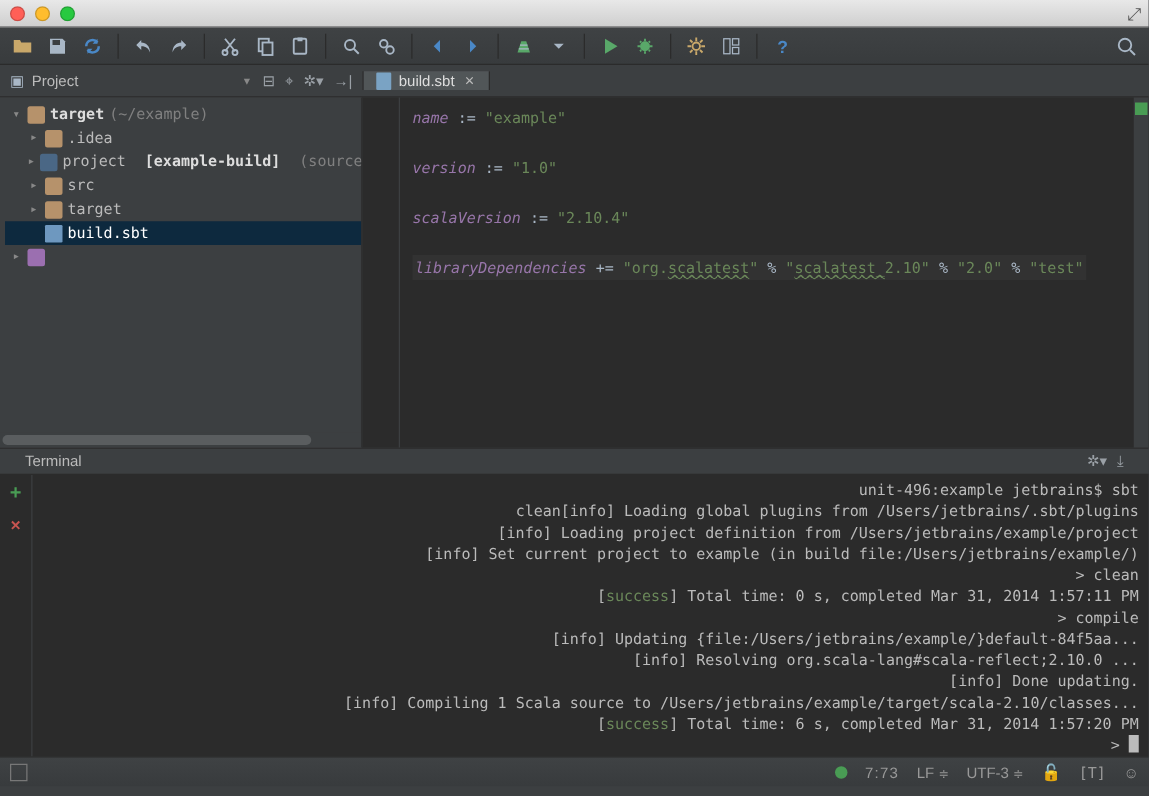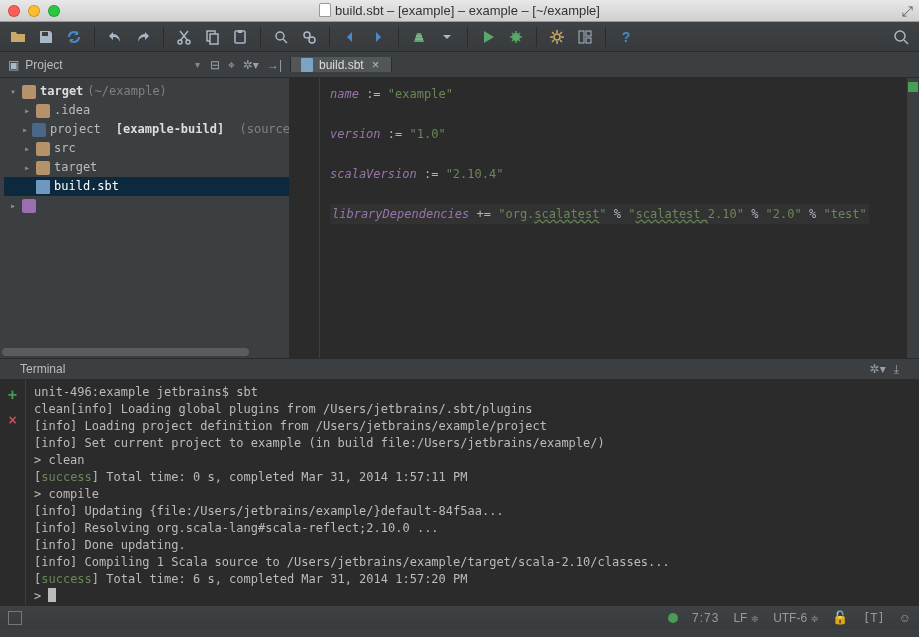--- a/index.html
+++ b/index.html
@@ -65,21 +65,21 @@
 .rstrip{width:12px;background:#3c3f41;position:relative;}
 .rstrip .ok{position:absolute;top:4px;left:1px;width:10px;height:10px;background:#499c54;}
 
 
 .term-header{height:22px;background:#3c3f41;border-top:1px solid #2b2b2b;border-bottom:1px solid #2b2b2b;display:flex;align-items:center;padding:0 20px;color:#bbb;}
 .term-header .acts{margin-left:auto;display:flex;gap:8px;color:#9aa0a6;}
 .terminal{height:225px;background:#2b2b2b;display:flex;}
 .term-gutter{width:26px;border-right:1px solid #3c3f41;display:flex;flex-direction:column;align-items:center;padding-top:6px;gap:8px;}
 .term-gutter .plus{color:#499c54;font-size:16px;font-weight:bold;}
 .term-gutter .x{color:#c75450;font-size:14px;font-weight:bold;}
-.term-out{flex:1;padding:4px 8px;white-space:pre;line-height:17px;color:#bbb;overflow:hidden;}
+.term-out{flex:1;padding:4px 8px;white-space:pre;line-height:17px;color:#bbb;overflow:hidden;text-align:right;}
 .t-success{color:#6a8759;}
 .t-cursor{display:inline-block;width:8px;height:14px;background:#bbb;vertical-align:-2px;}
 
 
 .status{height:24px;background:linear-gradient(#3f4244,#383b3d);border-top:1px solid #2b2b2b;display:flex;align-items:center;padding:0 8px;color:#999;gap:14px;font-size:12px;}
 .status .left-ico{width:14px;height:14px;border:1px solid #777;}
 .status .spacer{flex:1;}
 .status .green-dot{width:10px;height:10px;border-radius:50%;background:#499c54;}
 .status .linecol{letter-spacing:1px;}
 .status .lock{font-size:13px;}
@@ -88,21 +88,20 @@
 </style>
 </head>
 <body>
 
 <div class="titlebar">
   <div class="traffic">
     <div class="tl r"></div>
     <div class="tl y"></div>
     <div class="tl g"></div>
   </div>
-  <div class="title"><span class="doc-ico"></span><span>build.sbt – [example] – example – [~/example]</span></div>
   <div class="full">⤢</div>
 </div>
 
 <div class="toolbar">
   <div class="tbtn">
       <svg viewBox="0 0 16 16">
         <path fill="#c9a86a" d="M1 3h5l1 2h8v8H1z"></path>
       </svg>
     </div>
   <div class="tbtn">
@@ -315,17 +314,17 @@
   </div>
   <div class="term-out mono" id="term-out"><div><span>unit-496:example jetbrains$ sbt</span></div><div><span>clean[info] Loading global plugins from /Users/jetbrains/.sbt/plugins</span></div><div><span>[info] Loading project definition from /Users/jetbrains/example/project</span></div><div><span>[info] Set current project to example (in build file:/Users/jetbrains/example/)</span></div><div><span>&gt; clean</span></div><div><span>[</span><span class="t-success">success</span><span>] Total time: 0 s, completed Mar 31, 2014 1:57:11 PM</span></div><div><span>&gt; compile</span></div><div><span>[info] Updating {file:/Users/jetbrains/example/}default-84f5aa...</span></div><div><span>[info] Resolving org.scala-lang#scala-reflect;2.10.0 ...</span></div><div><span>[info] Done updating.</span></div><div><span>[info] Compiling 1 Scala source to /Users/jetbrains/example/target/scala-2.10/classes...</span></div><div><span>[</span><span class="t-success">success</span><span>] Total time: 6 s, completed Mar 31, 2014 1:57:20 PM</span></div><div><span>&gt; </span><span class="t-cursor"></span></div></div>
 </div>
 
 <div class="status">
   <span class="left-ico"></span>
   <span class="spacer"></span>
   <span class="green-dot"></span>
   <span class="linecol">7:73</span>
   <span><span>LF</span> <span class="sel">≑</span></span>
-  <span><span>UTF-6</span> <span class="sel">≑</span></span>
+  <span><span>UTF-3</span> <span class="sel">≑</span></span>
   <span class="lock">🔓</span>
   <span class="term-ico">[T]</span>
   <span>☺</span>
 </div>
 
 </body></html>

